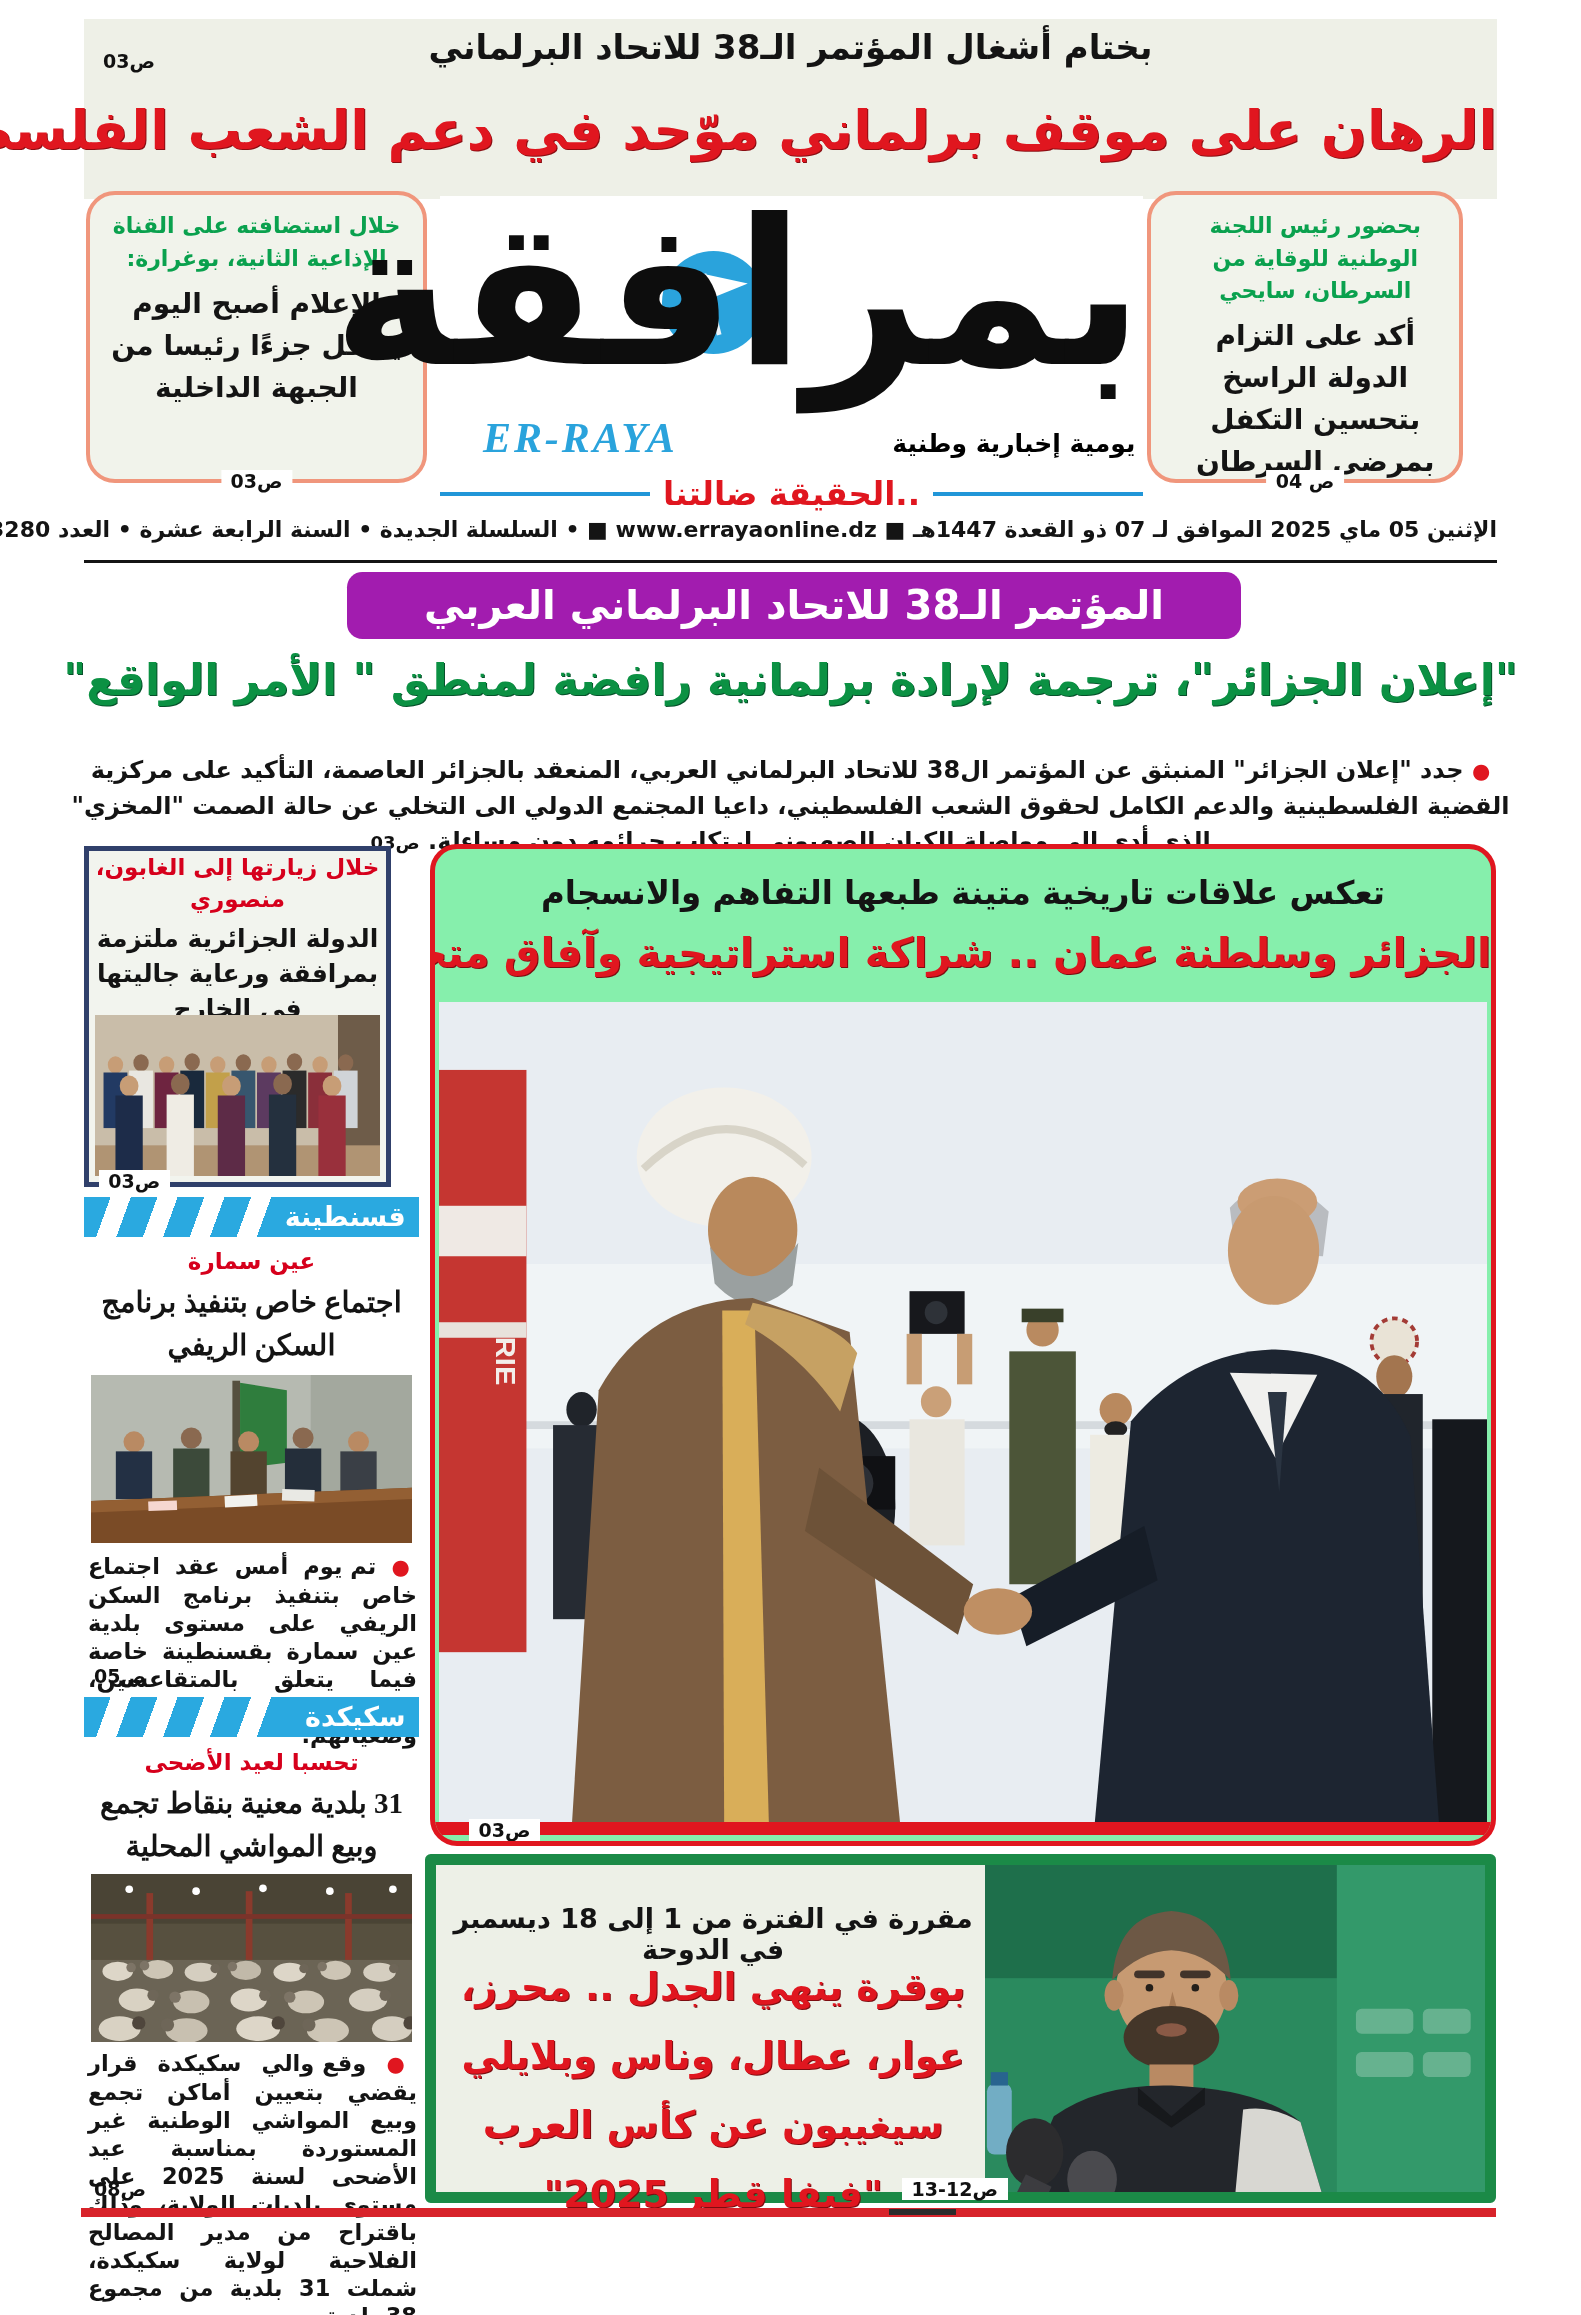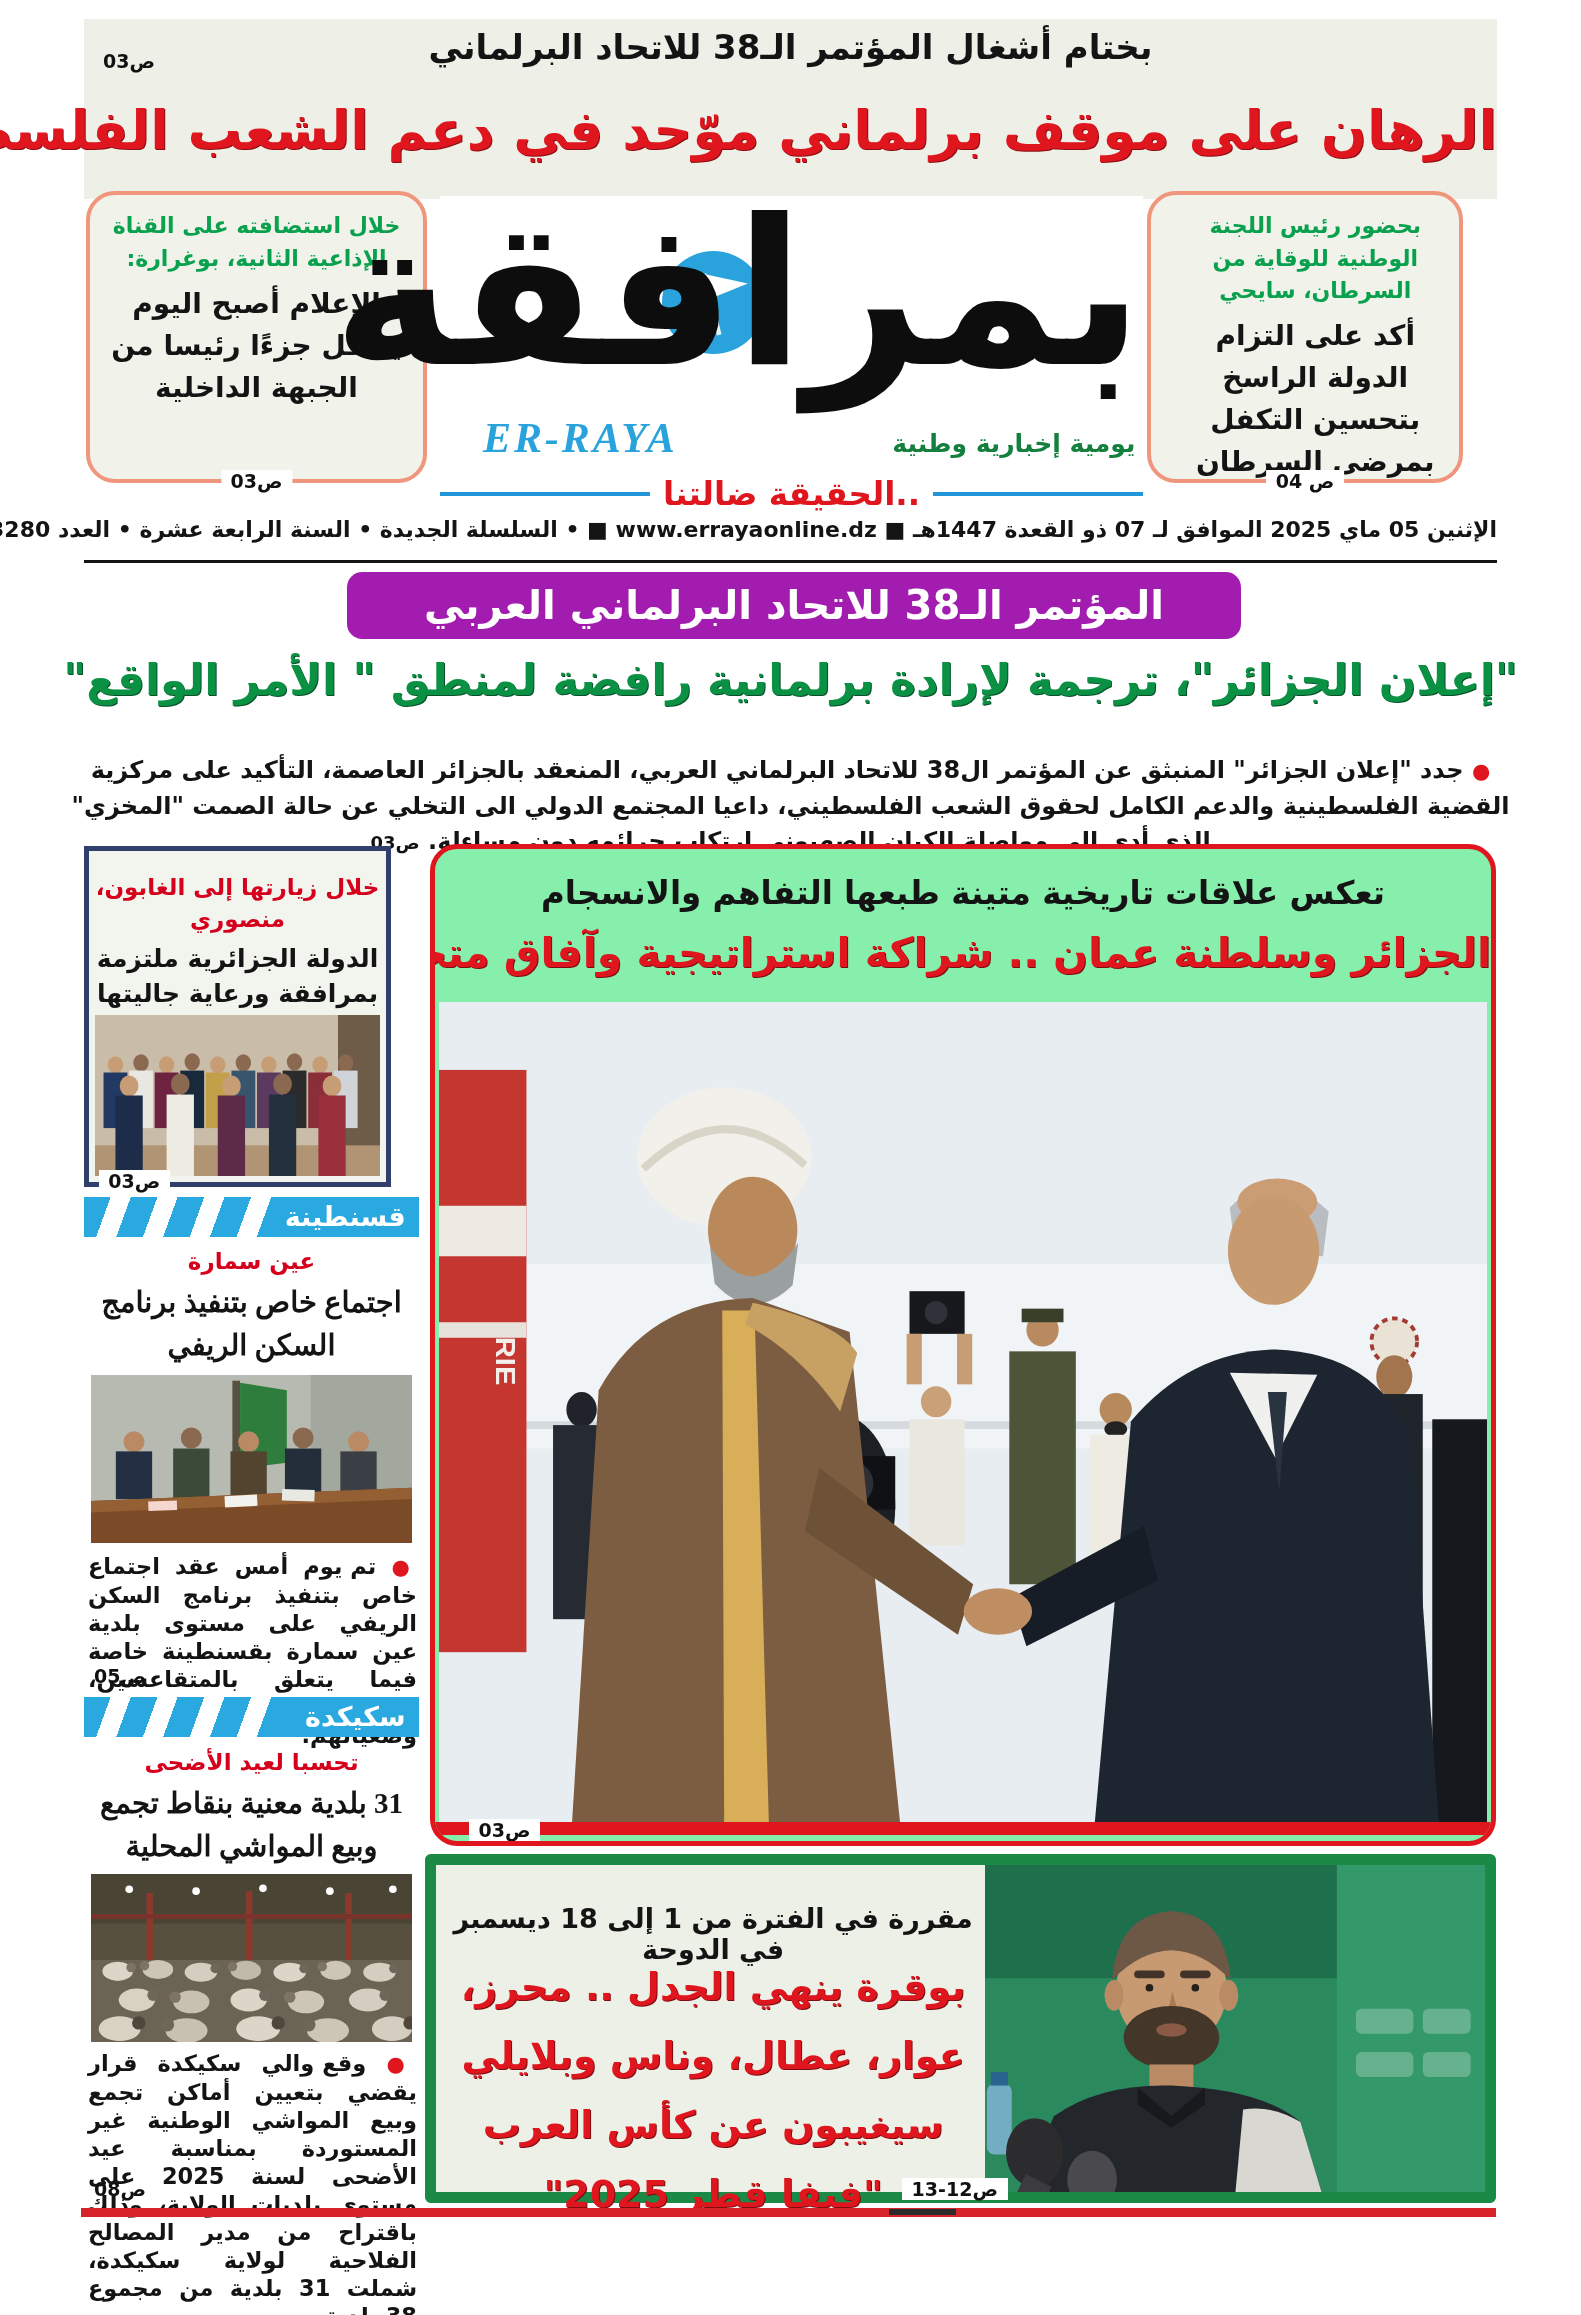--- a/index.html
+++ b/index.html
@@ -29,21 +29,21 @@
   .mh-chip { position:absolute; bottom:-13.4px; left:50%; transform:translateX(-50%); white-space:nowrap; }
 
   
   .logo { left:440px; top:196px; width:703px; height:277px; background:#ffffff; }
   .wordmark { position:absolute; left:0; right:0; top:-36px; text-align:center;
               font-size:203px; line-height:268px; font-weight:bold; color:#0d0d0d; }
   .logo-flag { position:absolute; left:222px; top:55px; width:103px; height:103px; }
   .logo-latin { position:absolute; left:43px; bottom:11.5px; font-family:"Liberation Serif", serif;
                 font-style:italic; font-weight:bold; font-size:42px; letter-spacing:2.9px; color:#2aa3dc;
                 direction:ltr; }
-  .logo-tagline { position:absolute; right:7.6px; bottom:15.3px; font-size:25px; font-weight:bold; color:#15803d; }
+  .logo-tagline { position:absolute; right:7.6px; bottom:15.3px; font-size:25px; font-weight:bold; color:#000000; }
   .motto-row { left:440px; top:475px; width:703px; height:38px; display:flex; align-items:center; gap:13.4px; }
   .mline { flex:1; height:4.8px; background:#2196d8; }
   .motto-text { font-size:32.5px; font-weight:bold; color:#e0161f; white-space:nowrap; }
 
   
   .dateline { left:84px; top:517px; width:1413px; text-align:center;
               font-size:22px; font-weight:bold; color:#141414; white-space:nowrap; }
   .rule { left:84px; top:560px; width:1413px; height:2.9px; background:#141414; }
 
   
@@ -51,21 +51,21 @@
             border-radius:15.3px; text-align:center; color:#ffffff; font-size:40px; font-weight:bold; }
   .green-headline { left:0; top:654px; width:1581px; text-align:center; white-space:nowrap;
                     font-size:44px; font-weight:bold; color:#0b9143; text-shadow:1px 1px 0 #06502a; }
   .lead { left:67px; top:753px; width:1447px; text-align:center;
           font-size:24px; line-height:35px; font-weight:bold; color:#141414; }
   .bullet { color:#e0161f; font-size:21px; }
   .lead .pref { font-size:18px; }
 
   
   .gabon { left:84px; top:846px; width:307px; height:341px; background:#f2f4ee;
-           border:5.7px solid #30406b; text-align:center; padding-top:20px; }
+           border:5.7px solid #30406b; text-align:center; padding-top:0; }
   .red-kicker { font-size:23px; line-height:32px; font-weight:bold; color:#d6001c; text-align:center; }
   .g-headline { margin-top:5.7px; font-size:25px; line-height:35px; font-weight:bold; color:#141414;
                 padding:0 7.6px; }
   .g-photo { position:absolute; left:5.7px; right:5.7px; bottom:5.7px; height:161px; }
   .g-chip { position:absolute; left:9.6px; bottom:-9.6px; }
 
   .section-bar { left:84px; width:335px; height:40px; background:#2aa9e0; overflow:hidden; }
   .bar-constantine { top:1197px; }
   .bar-skikda { top:1697px; }
   .stripes { position:absolute; left:0; top:0; bottom:0; width:196px;

